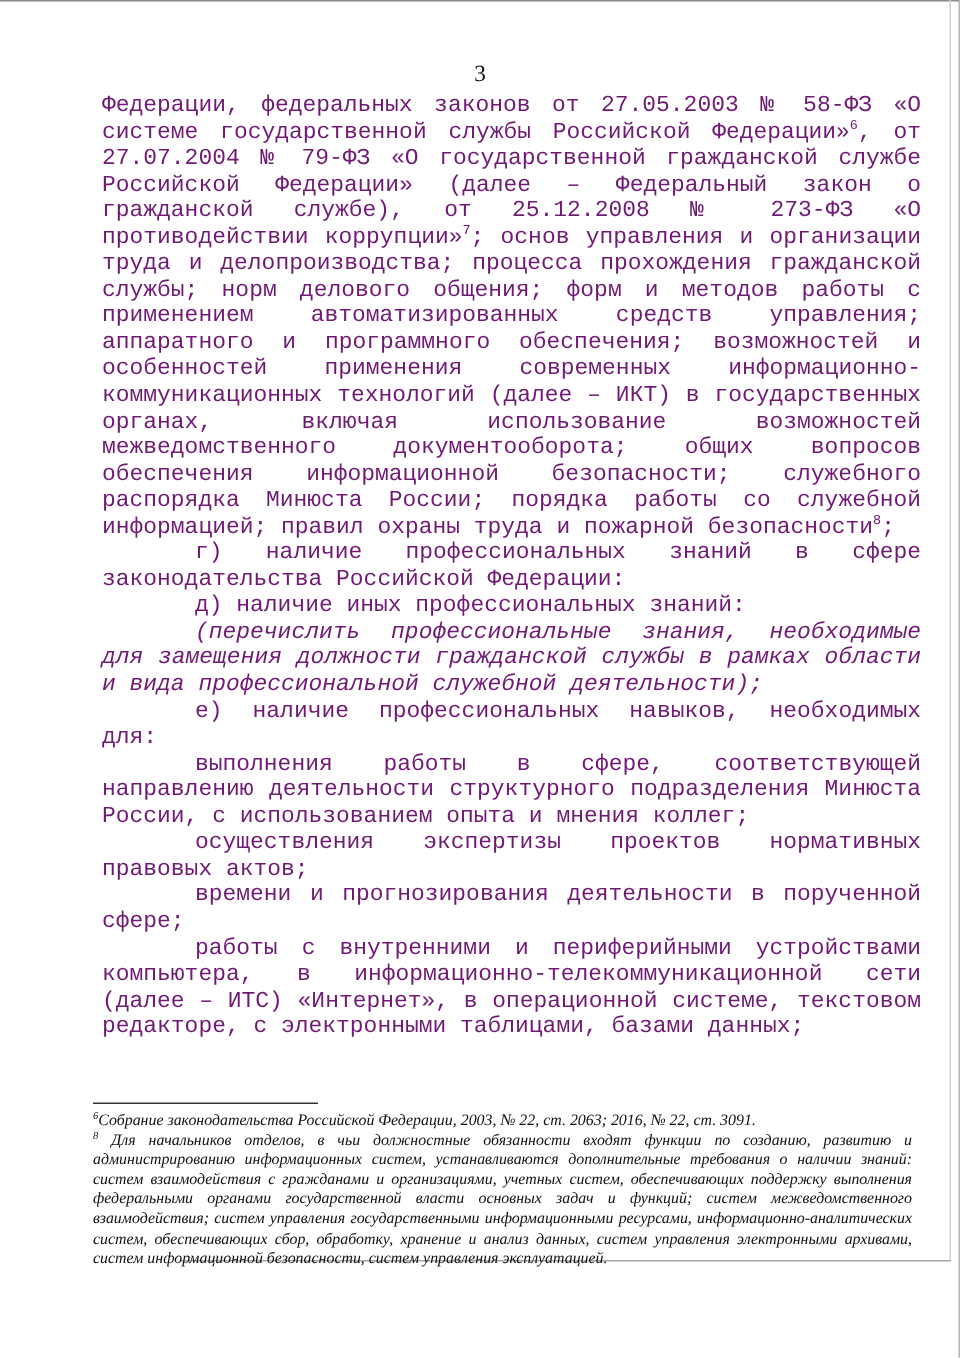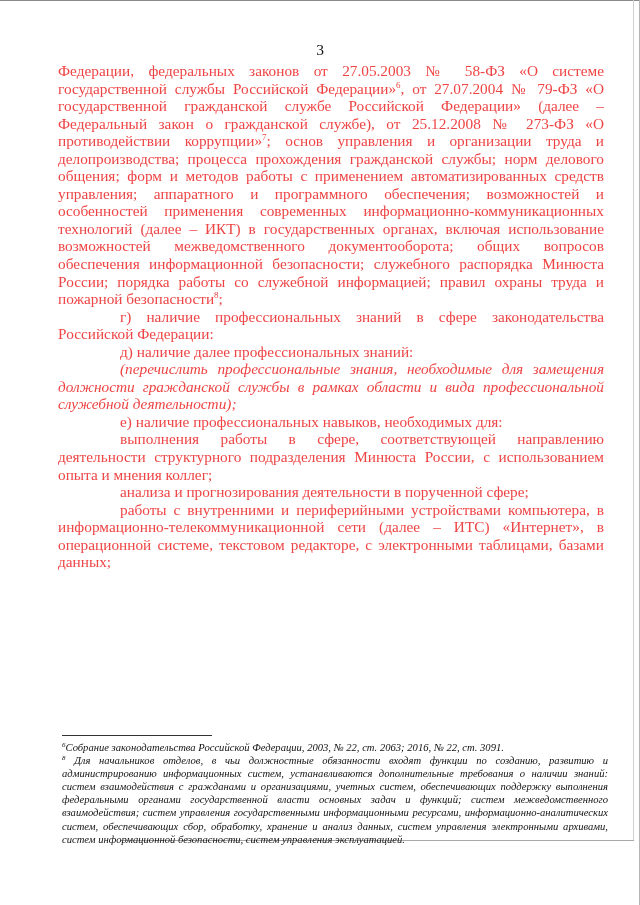--- a/index.html
+++ b/index.html
@@ -10,23 +10,23 @@
   }
   .scan-top { position: absolute; left: 0; top: 0; width: 640px; height: 1px; background: #8a8a8a; }
   .scan-right { position: absolute; right: 0; top: 0; width: 1px; height: 905px; background: #b5b5b5; }
   .scan-right2 { position: absolute; right: 6px; top: 0; width: 1px; height: 840px; background: #d0d0d0; }
   .scan-bottom { position: absolute; left: 120px; right: 6px; top: 840px; height: 1px; background: #a8a8a8; }
   .page-number {
     position: absolute; left: 0; width: 640px; top: 41px; text-align: center;
     font-family: "Liberation Serif", serif; font-size: 15.5px; color: #111;
   }
   .body-text {
-    position: absolute; left: 58px; top: 62px; width: 546px;
-    font-family: Liberation Serif, serif; font-size: 15.3px; line-height: 17.55px;
-    color: #ef4444; text-align: justify;
+    position: absolute; left: 68px; top: 62px; width: 546px;
+    font-family: Liberation Mono, monospace; font-size: 15.3px; line-height: 17.55px;
+    color: #701a75; text-align: justify;
   }
   .body-text p { margin: 0; }
   .indent { text-indent: 62px; }
   .italic { font-style: italic; }
   sup { font-size: 9px; line-height: 0; vertical-align: 6px; }
   .footnotes {
     position: absolute; left: 62px; top: 735px; width: 546px;
     font-family: "Liberation Serif", serif; font-size: 10.6px; line-height: 13.1px;
     color: #111; text-align: justify;
   }
@@ -41,25 +41,26 @@
   <div class="scan-top"></div>
   <div class="scan-right"></div>
   <div class="scan-right2"></div>
   <div class="scan-bottom"></div>
 
   <div class="page-number">3</div>
 
   <div class="body-text">
     <p><span>Федерации, федеральных законов от 27.05.2003 № 58-ФЗ «О системе государственной службы Российской Федерации»</span><sup>6</sup><span>, от 27.07.2004 № 79-ФЗ «О государственной гражданской службе Российской Федерации» (далее – Федеральный закон о гражданской службе), от 25.12.2008 № 273-ФЗ «О противодействии коррупции»</span><sup>7</sup><span>; основ управления и организации труда и делопроизводства; процесса прохождения гражданской службы; норм делового общения; форм и методов работы с применением автоматизированных средств управления; аппаратного и программного обеспечения; возможностей и особенностей применения современных информационно-коммуникационных технологий (далее – ИКТ) в государственных органах, включая использование возможностей межведомственного документооборота; общих вопросов обеспечения информационной безопасности; служебного распорядка Минюста России; порядка работы со служебной информацией; правил охраны труда и пожарной безопасности</span><sup>8</sup><span>;</span></p>
     <p class="indent">г) наличие профессиональных знаний в сфере законодательства Российской Федерации:</p>
-    <p class="indent">д) наличие далее профессиональных знаний:</p>
+    <p class="indent">д) наличие иных профессиональных знаний:</p>
     <p class="indent italic">(перечислить профессиональные знания, необходимые для замещения должности гражданской службы в рамках области и вида профессиональной служебной деятельности);</p>
     <p class="indent">е) наличие профессиональных навыков, необходимых для:</p>
     <p class="indent">выполнения работы в сфере, соответствующей направлению деятельности структурного подразделения Минюста России, с использованием опыта и мнения коллег;</p>
-    <p class="indent">анализа и прогнозирования деятельности в порученной сфере;</p>
+    <p class="indent">осуществления экспертизы проектов нормативных правовых актов;</p>
+    <p class="indent">времени и прогнозирования деятельности в порученной сфере;</p>
     <p class="indent">работы с внутренними и периферийными устройствами компьютера, в информационно-телекоммуникационной сети (далее – ИТС) «Интернет», в операционной системе, текстовом редакторе, с электронными таблицами, базами данных;</p>
   </div>
 
   <div class="footnotes">
     <div class="fn-sep"></div>
     <p><sup>6</sup><span>Собрание законодательства Российской Федерации, 2003, № 22, ст. 2063; 2016, № 22, ст. 3091.</span></p>
     <p><sup>8</sup><span> Для начальников отделов, в чьи должностные обязанности входят функции по созданию, развитию и администрированию информационных систем, устанавливаются дополнительные требования о наличии знаний: систем взаимодействия с гражданами и организациями, учетных систем, обеспечивающих поддержку выполнения федеральными органами государственной власти основных задач и функций; систем межведомственного взаимодействия; систем управления государственными информационными ресурсами, информационно-аналитических систем, обеспечивающих сбор, обработку, хранение и анализ данных, систем управления электронными архивами, систем информационной безопасности, систем управления эксплуатацией.</span></p>
   </div>
 </div>
 

